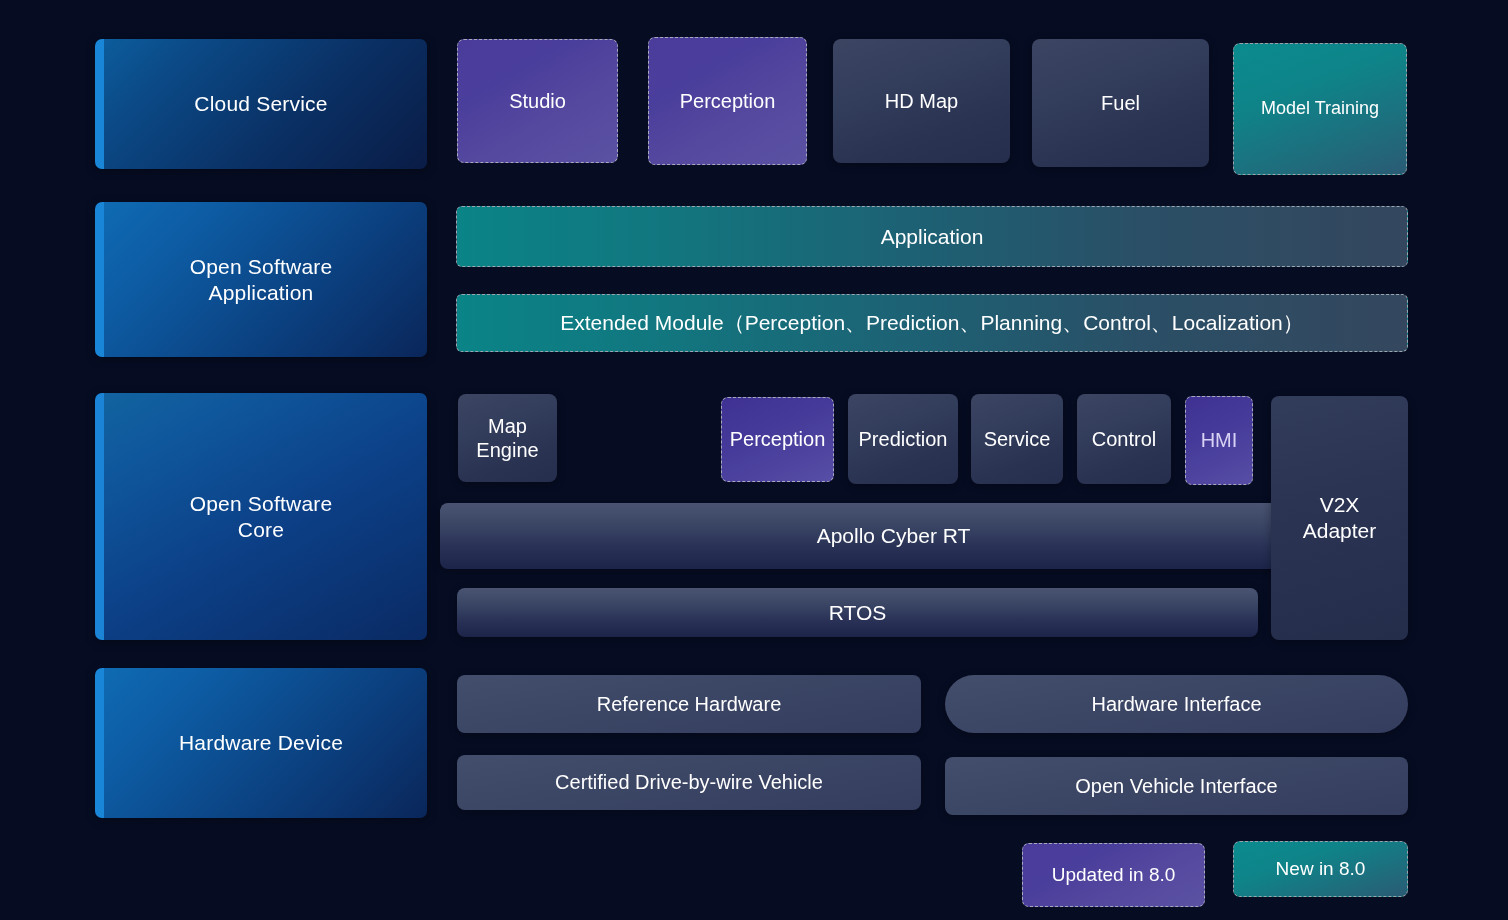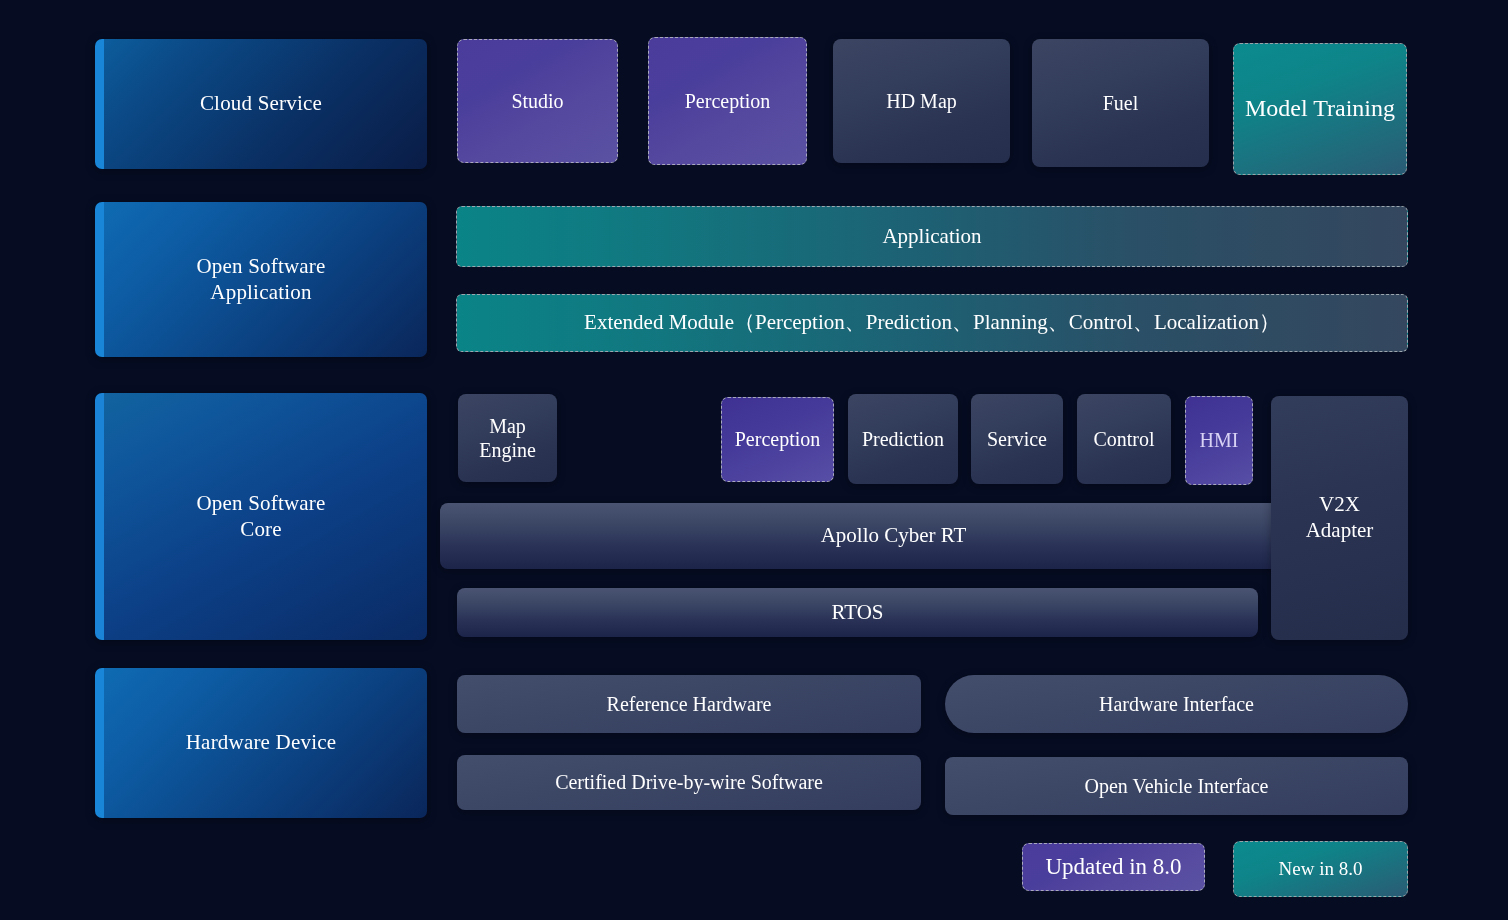--- a/index.html
+++ b/index.html
@@ -1,15 +1,15 @@
 <!DOCTYPE html>
 <html><head>
 <meta charset="utf-8">
 <style>
-  * { box-sizing: border-box; margin: 0; padding: 0; font-family: Liberation Serif, serif; }
+  * { box-sizing: border-box; margin: 0; padding: 0; }
 
   html, body {
     width: 1508px;
     height: 920px;
     background: #060c22;
     overflow: hidden;
   }
 
   body {
     font-family: "Liberation Sans", sans-serif;
@@ -75,21 +75,21 @@
     border: 1px dashed #a9a9bd;
     border-radius: 7px;
     background: linear-gradient(150deg, #4b3c9b 0%, #4a3e9c 30%, #55499f 65%, #5b52a3 100%);
   }
   .updated.deep {
     background: linear-gradient(155deg, #3e3193 0%, #453a99 40%, #574ea6 100%);
   }
 
   
   .newin {
-    font-size: 24px;
+    font-size: 18px;
     border: 1px dashed #9aa3a8;
     border-radius: 7px;
     background: linear-gradient(160deg, #0b8b8e 0%, #0e8489 35%, #1d6f7e 70%, #2a5b74 100%);
   }
 
   
   .tealbar {
     font-size: 21px;
     border: 1px dashed #9ba6ae;
     border-radius: 6px;
@@ -207,28 +207,28 @@
 
   <div class="box hwbar" style="left:457px; top:675px; width:464px; height:58px;">
     <span>Reference Hardware</span>
   </div>
 
   <div class="box hwbar" style="left:945px; top:675px; width:463px; height:58px;border-radius:29px;">
     <span>Hardware Interface</span>
   </div>
 
   <div class="box hwbar" style="left:457px; top:755px; width:464px; height:55px;">
-    <span>Certified Drive-by-wire Software</span>
+    <span>Certified Drive-by-wire Vehicle</span>
   </div>
 
   <div class="box hwbar" style="left:945px; top:757px; width:463px; height:58px;">
     <span>Open Vehicle Interface</span>
   </div>
 
-  <div class="box updated" style="left:1022px; top:843px; width:183px; height:48px; font-size:23px;">
+  <div class="box updated" style="left:1022px; top:843px; width:183px; height:64px; font-size:19px;">
     <span>Updated in 8.0</span>
   </div>
 
   <div class="box newin" style="left:1233px; top:841px; width:175px; height:56px; font-size:19px;">
     <span>New in 8.0</span>
   </div>
 
 </div>
 
 </body></html>

